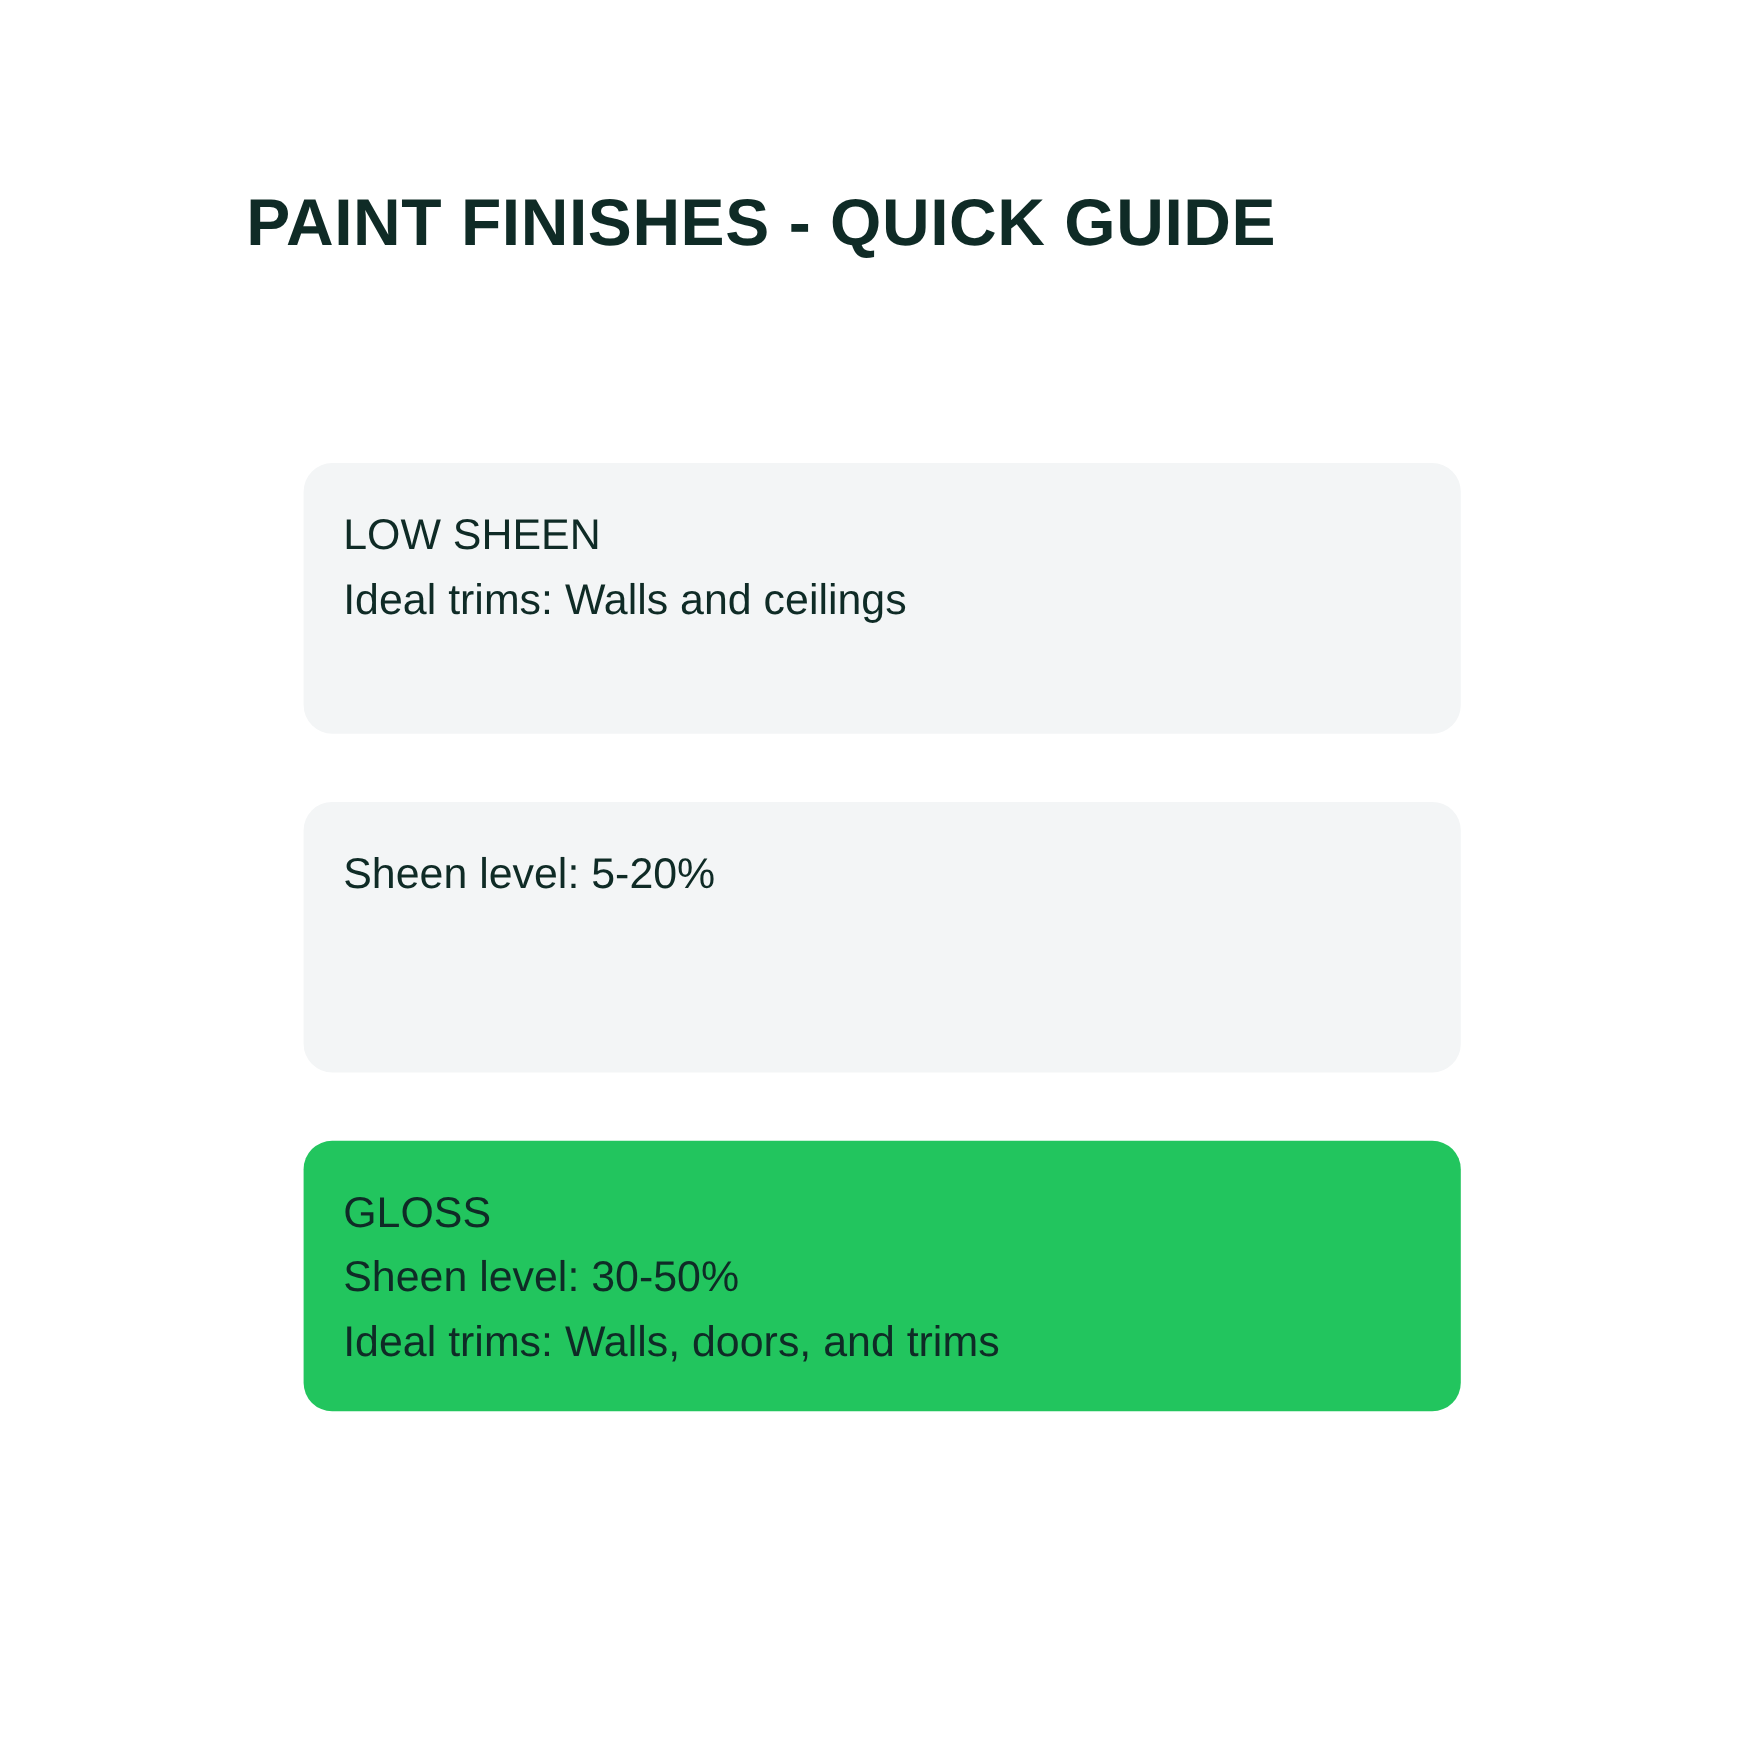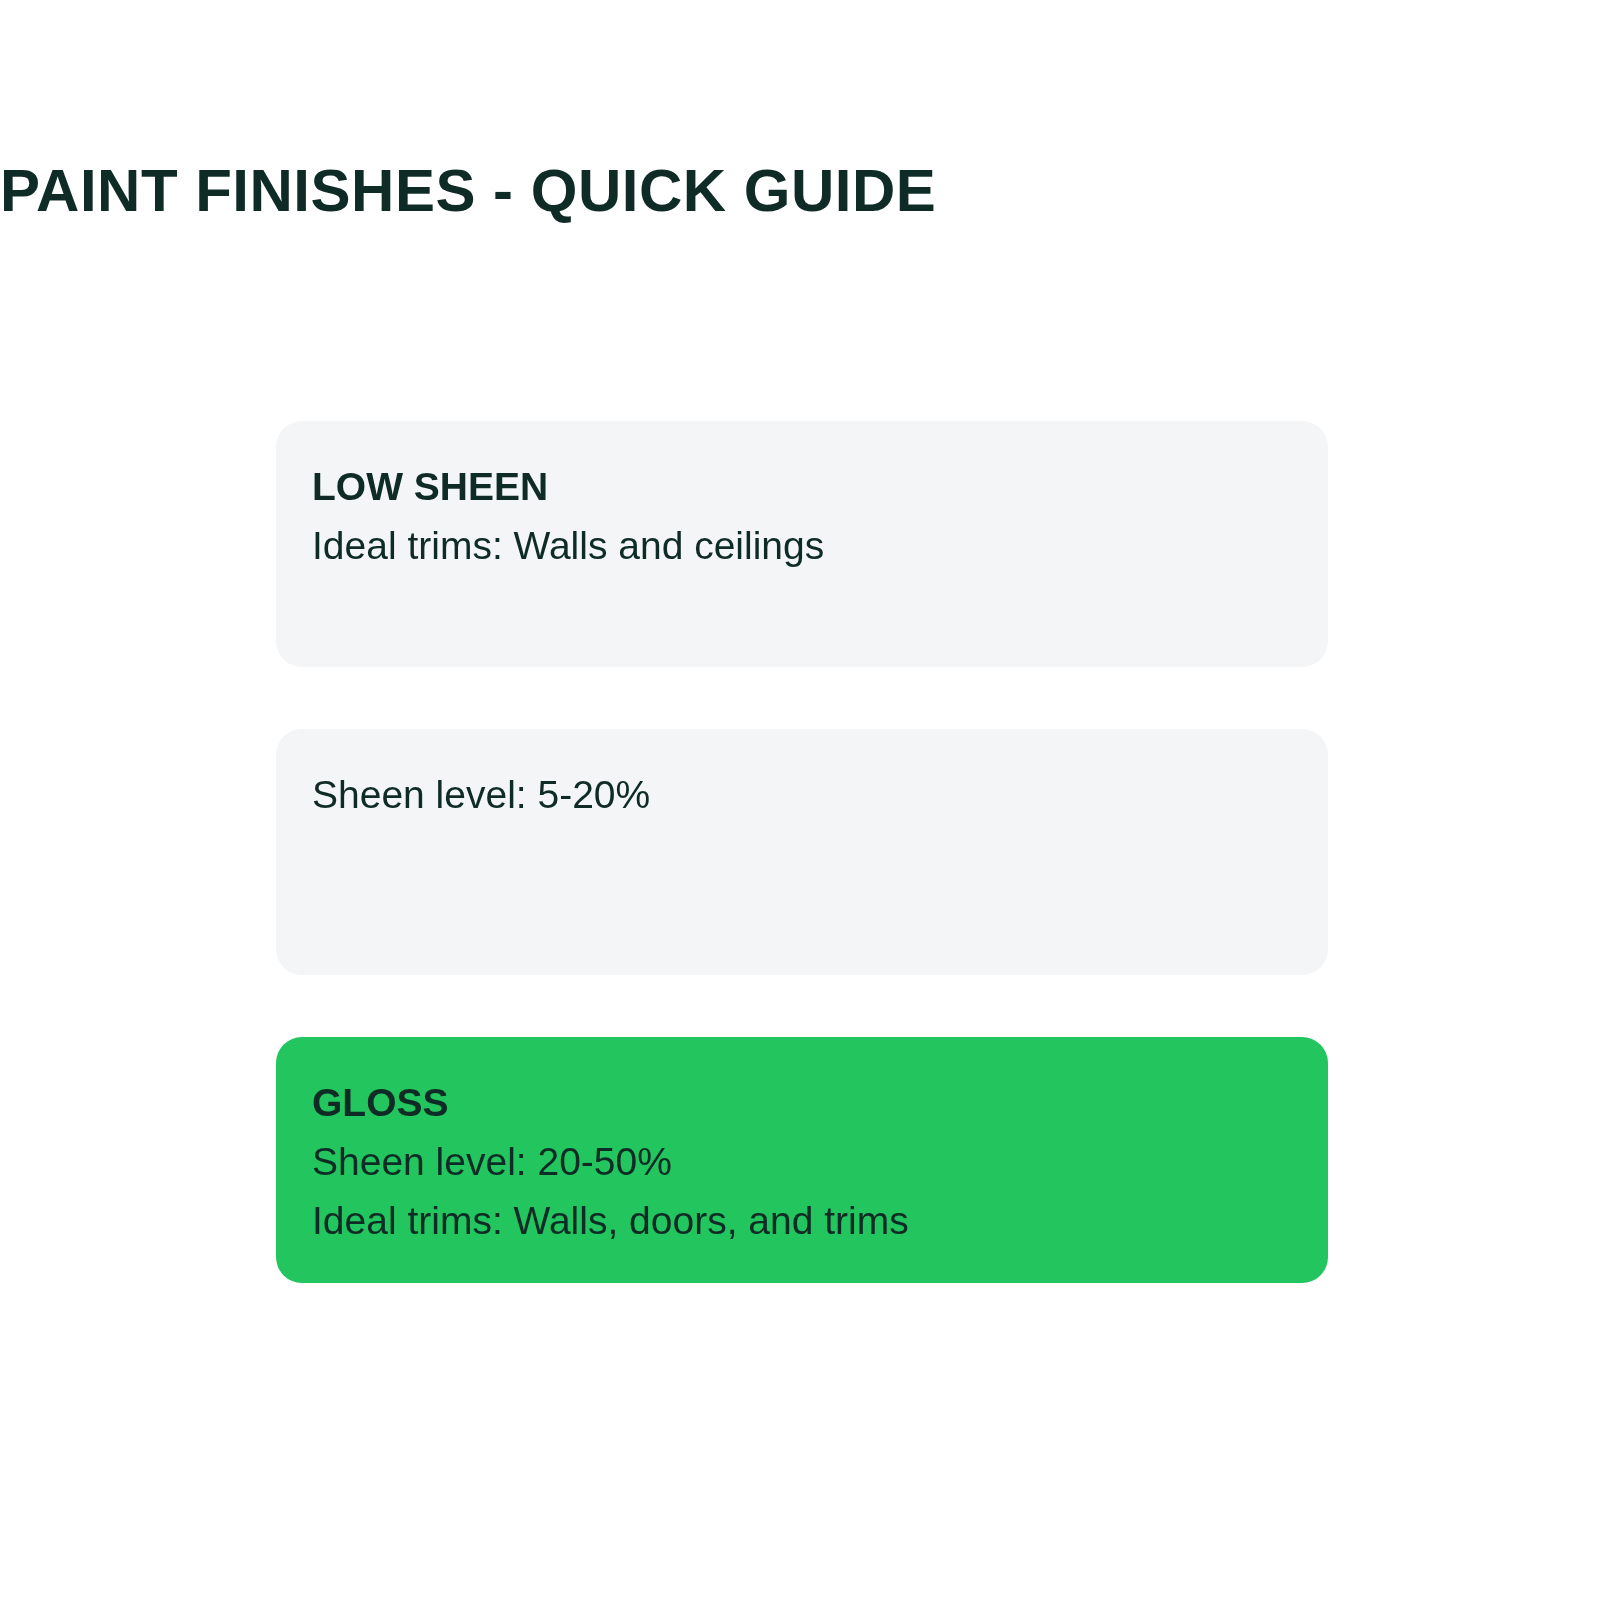--- a/index.html
+++ b/index.html
@@ -13,27 +13,27 @@
       position: relative;
       font-family: "Liberation Sans", "DejaVu Sans", sans-serif;
       color: #0f2b26;
       overflow: hidden;
     }
     .page-title {
       position: absolute;
       top: 152px;
       left: 0;
       width: 1360px;
-      text-align: left;
+      text-align: center;
       font-size: 60px;
       font-weight: 700;
       letter-spacing: 0.5px;
       line-height: 78px;
       color: #0f2b26;
-      margin: 0;
+      margin: 12px;
     }
     .card-list {
       position: absolute;
       left: 276px;
       top: 421px;
       width: 1052px;
     }
     .card {
       box-sizing: border-box;
       width: 1052px;
@@ -48,38 +48,38 @@
     }
     .card-line {
       display: block;
       font-size: 39px;
       line-height: 59px;
       font-weight: 400;
       color: #0f2b26;
       white-space: nowrap;
     }
     .card-line.name {
-      font-weight: 700;
+      font-weight: 400;
     }
   </style>
 </head>
 <body>
 
 <h1 class="page-title">PAINT FINISHES - QUICK GUIDE</h1>
 
 <div class="card-list">
 
   <div class="card">
     <span class="card-line name">LOW SHEEN</span>
     <span class="card-line">Ideal trims: Walls and ceilings</span>
   </div>
 
   <div class="card">
     <span class="card-line">Sheen level: 5-20%</span>
   </div>
 
   <div class="card highlight">
     <span class="card-line name">GLOSS</span>
-    <span class="card-line">Sheen level: 20-50%</span>
+    <span class="card-line">Sheen level: 30-50%</span>
     <span class="card-line">Ideal trims: Walls, doors, and trims</span>
   </div>
 
 </div>
 
 </body></html>

